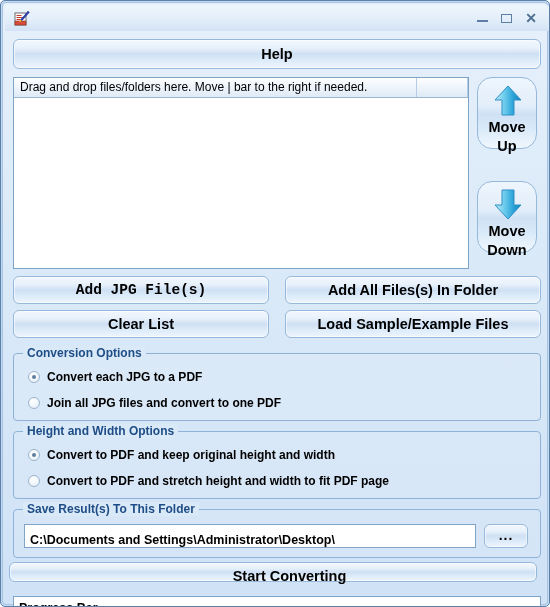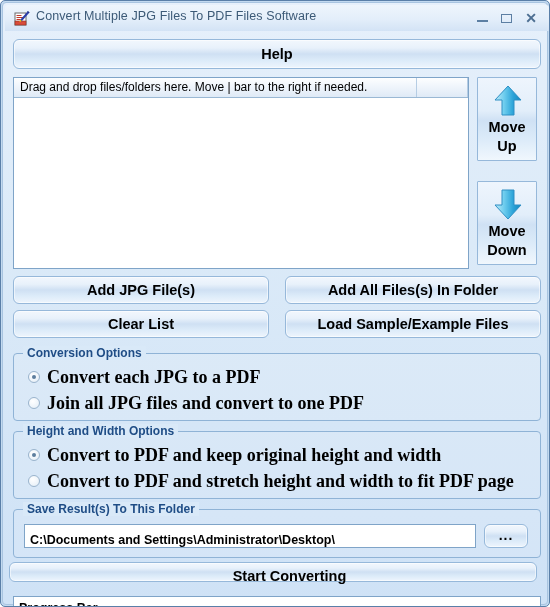--- a/index.html
+++ b/index.html
@@ -165,25 +165,25 @@
     left: 0; top: 20px;
     width: 100%;
     bottom: 0;
     background: #ffffff;
   }
 
   
   .movebtn {
     position: absolute;
     box-sizing: border-box;
-    width: 60px; height: 84px;
+    width: 60px; height: 72px;
     background: linear-gradient(to bottom,
         #eef5fd 0%, #e2eefa 40%, #cfe1f4 52%, #dcebf9 75%, #f0f7fd 100%);
     border: 1px solid #96b8da;
-    border-radius: 1px;
+    border-radius: 15px;
     cursor: default;
     user-select: none;
   }
   #btn-move-up { left: 468px; top: 44px; }
   #btn-move-down { left: 468px; top: 148px; }
   .movebtn .arrow {
     position: absolute;
     left: 14px; top: 6px;
     width: 32px; height: 34px;
   }
@@ -193,21 +193,21 @@
     top: 40px;
     font-size: 14.5px;
     font-weight: bold;
     color: #000;
     text-align: center;
     line-height: 19px;
     font-family: "Liberation Sans", sans-serif;
   }
 
   
-  #btn-add-jpg       { left: 4px;   top: 243px; width: 256px; height: 28px; line-height: 27px; }
+  #btn-add-jpg       { left: 4px;   top: 243px; width: 256px; height: 28px; line-height: 27px; font-family: Liberation Mono, monospace; }
   #btn-add-folder    { left: 276px; top: 243px; width: 256px; height: 28px; line-height: 27px; }
   #btn-clear-list    { left: 4px;   top: 277px; width: 256px; height: 28px; line-height: 27px; }
   #btn-load-sample   { left: 276px; top: 277px; width: 256px; height: 28px; line-height: 27px; }
 
   
   .groupbox {
     position: absolute;
     box-sizing: border-box;
     border: 1px solid #8fb3d6;
     border-radius: 4px;
@@ -250,25 +250,25 @@
     content: "";
     position: absolute;
     left: 3px; top: 3px;
     width: 4px; height: 4px;
     border-radius: 50%;
     background: #5d7e9e;
   }
   .radio-label {
     position: absolute;
     left: 19px; top: 0;
-    font-size: 18px;
+    font-size: 12px;
     font-weight: bold;
     color: #000;
     line-height: 18px;
-    font-family: Liberation Serif, serif;
+    font-family: Liberation Sans, sans-serif;
   }
   #radio-conv-0 { top: 14px; }
   #radio-conv-1 { top: 40px; }
   #radio-hw-0   { top: 14px; }
   #radio-hw-1   { top: 40px; }
 
   
   #folder-input {
     position: absolute;
     left: 10px; top: 14px;
@@ -329,21 +329,20 @@
           <rect x="1" y="3" width="11" height="12" fill="#ffffff" stroke="#6b6b6b" stroke-width="1"></rect>
           <rect x="2.5" y="5" width="5" height="1" fill="#c0392b"></rect>
           <rect x="2.5" y="7" width="7" height="1" fill="#c0392b"></rect>
           <rect x="2.5" y="9" width="4" height="1" fill="#c0392b"></rect>
           <rect x="1" y="11" width="11" height="4" fill="#d94b3a" stroke="#8c2f22" stroke-width="0.6"></rect>
           <path d="M6 10 L14 1 L15.5 2.5 L7.5 11.5 Z" fill="#2b3ea8"></path>
           <path d="M5.2 12.2 L6.4 9.6 L7.9 11.1 Z" fill="#f1c40f"></path>
           <path d="M13.6 1.3 L15.2 2.9" stroke="#1b2a75" stroke-width="0.8"></path>
         </svg>
       </span>
-      <span id="title-text">Convert Multiple JPG Files To PDF Files Software</span>
       <span class="wbtn" id="btn-min">
           <i class="glyph"></i>
         </span>
       <span class="wbtn" id="btn-max">
           <i class="glyph"></i>
         </span>
       <span class="wbtn" id="btn-close">✕</span>
     </div>
 
     <div id="client">

